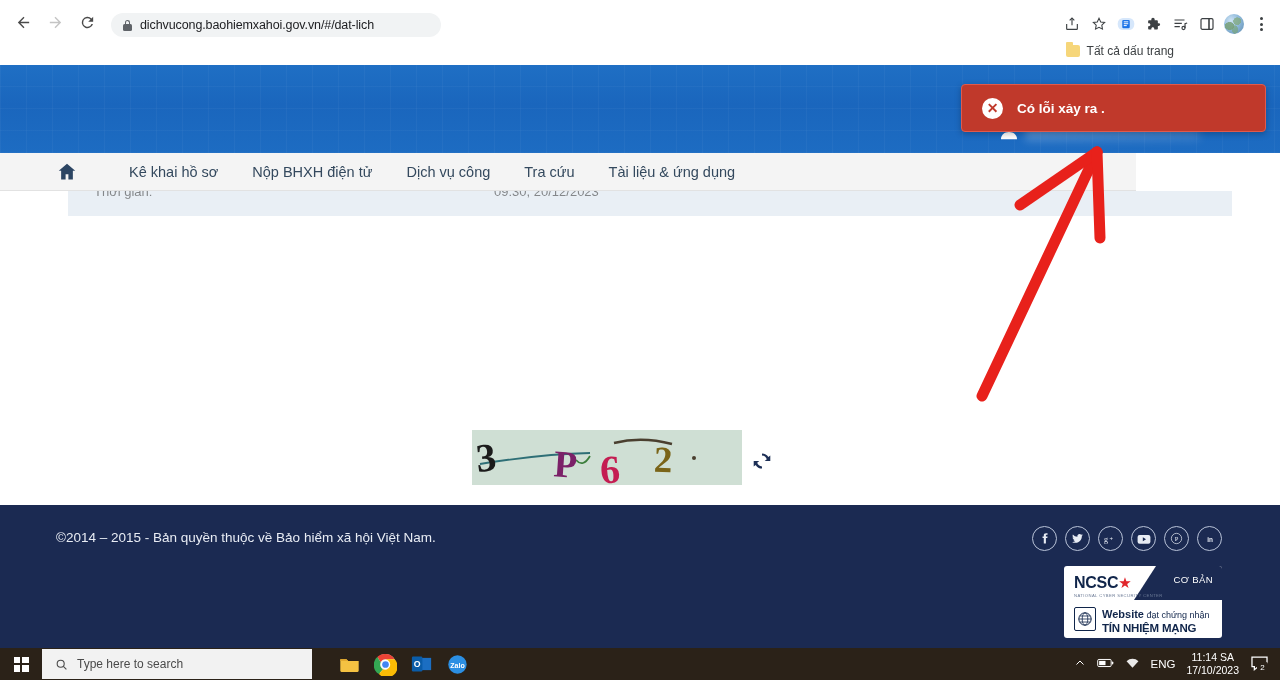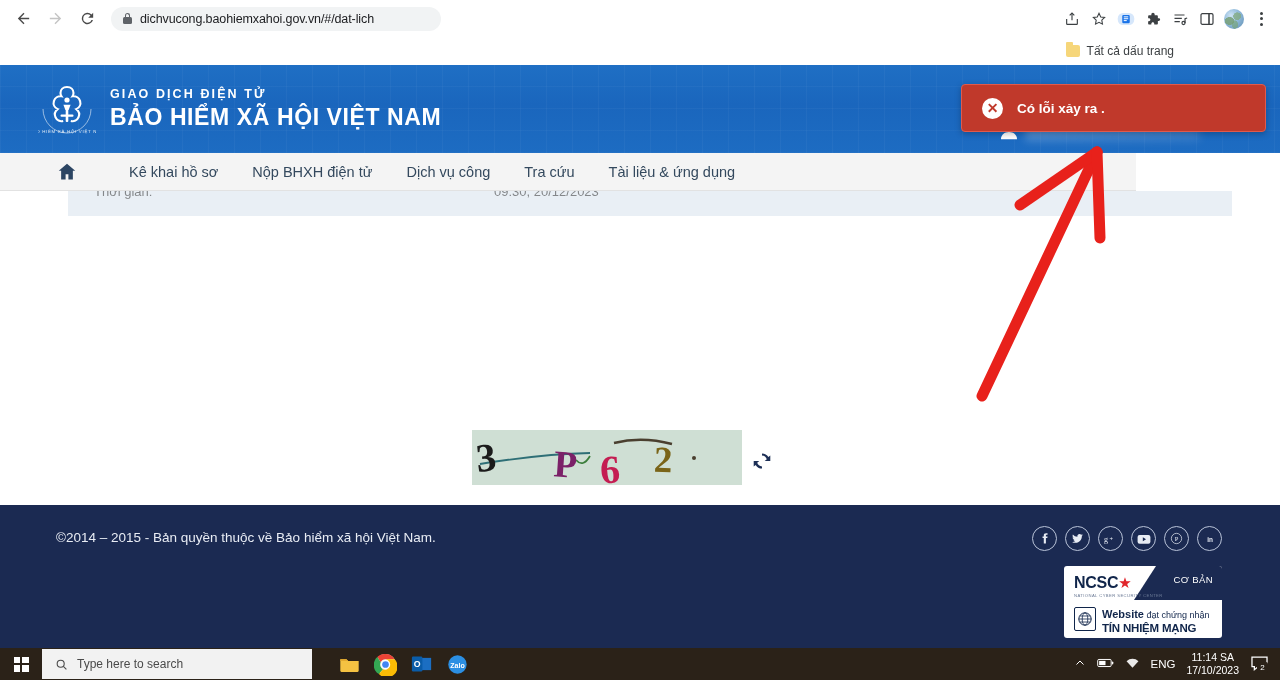--- a/index.html
+++ b/index.html
@@ -7,21 +7,21 @@
     width: 1280px; height: 680px;
     overflow: hidden;
     font-family: "Liberation Sans", sans-serif;
     background: #ffffff;
   }
   .screen { position: relative; width: 1280px; height: 680px; }
 
   
   .browser-toolbar {
     position: absolute; top: 0; left: 0; width: 1280px; height: 37px;
-    background: #ffffff; display: flex; align-items: center;
+    background: #ffffff; display: flex; align-items: flex-end;
   }
   .nav-btns { display: flex; align-items: center; gap: 2px; padding-left: 8px; }
   .nav-btn {
     width: 30px; height: 30px; display: flex; align-items: center; justify-content: center;
     color: #4a4a4a; font-size: 17px; border-radius: 50%;
   }
   .nav-btn.disabled { color: #bfbfbf; }
   .omnibox {
     flex: 0 0 auto; margin-left: 9px; height: 24px; width: 330px;
     background: #f1f3f4; border-radius: 13px;
@@ -314,41 +314,20 @@
       </div>
     </div>
   </div>
 
   <div class="bookmarks-bar">
     <div class="folder-icon"></div>
     <span class="bm-label">Tất cả dấu trang</span>
   </div>
 
   <div class="site-header">
-    <div class="brand">
-      <div class="emblem">
-        <svg width="58" height="60" viewBox="0 0 58 60">
-          <g fill="none" stroke="#ffffff" stroke-width="2.1">
-            <path d="M29 8c-4 0-6.5 2.6-6.5 6 0 1.3.4 2.4 1 3.3-3.6-.5-6.6 1.6-7.6 4.8-1 3.3.7 6.6 3.8 8-2.6 2-3.5 5.3-2.2 8.2 1.3 2.9 4.5 4.4 7.7 3.6M29 8c4 0 6.5 2.6 6.5 6 0 1.3-.4 2.4-1 3.3 3.6-.5 6.6 1.6 7.6 4.8 1 3.3-.7 6.6-3.8 8 2.6 2 3.5 5.3 2.2 8.2-1.3 2.9-4.5 4.4-7.7 3.6"></path>
-          </g>
-          <g fill="#ffffff">
-            <circle cx="29" cy="21" r="2.6"></circle>
-            <path d="M25.4 25.8h7.2l-2 5.2h-3.2z"></path>
-            <rect x="27.7" y="30" width="2.6" height="13" rx="1"></rect>
-            <rect x="22.5" y="35.4" width="13" height="2.4" rx="1"></rect>
-          </g>
-          <path d="M5 30 A24 24 0 0 0 53 30" fill="none" stroke="#ffffff" stroke-width="1" opacity=".55"></path>
-          <text x="29" y="54" font-size="4.4" fill="#ffffff" text-anchor="middle" opacity=".85" font-family="Liberation Sans, sans-serif" letter-spacing="0.7">BẢO HIỂM XÃ HỘI VIỆT NAM</text>
-        </svg>
-      </div>
-      <div class="brand-text">
-        <div class="brand-line1">GIAO DỊCH ĐIỆN TỬ</div>
-        <div class="brand-line2">BẢO HIỂM XÃ HỘI VIỆT NAM</div>
-      </div>
-    </div>
     <div class="header-user-blur"></div>
     <div class="header-user">
       <svg width="26" height="26" viewBox="0 0 24 24">
           <circle cx="12" cy="8" r="3.6" fill="#ffffff"></circle>
           <path d="M4.6 20.5c0-4.1 3.3-6.6 7.4-6.6s7.4 2.5 7.4 6.6z" fill="#ffffff"></path>
         </svg>
     </div>
   </div>
 
   <div class="error-toast">

